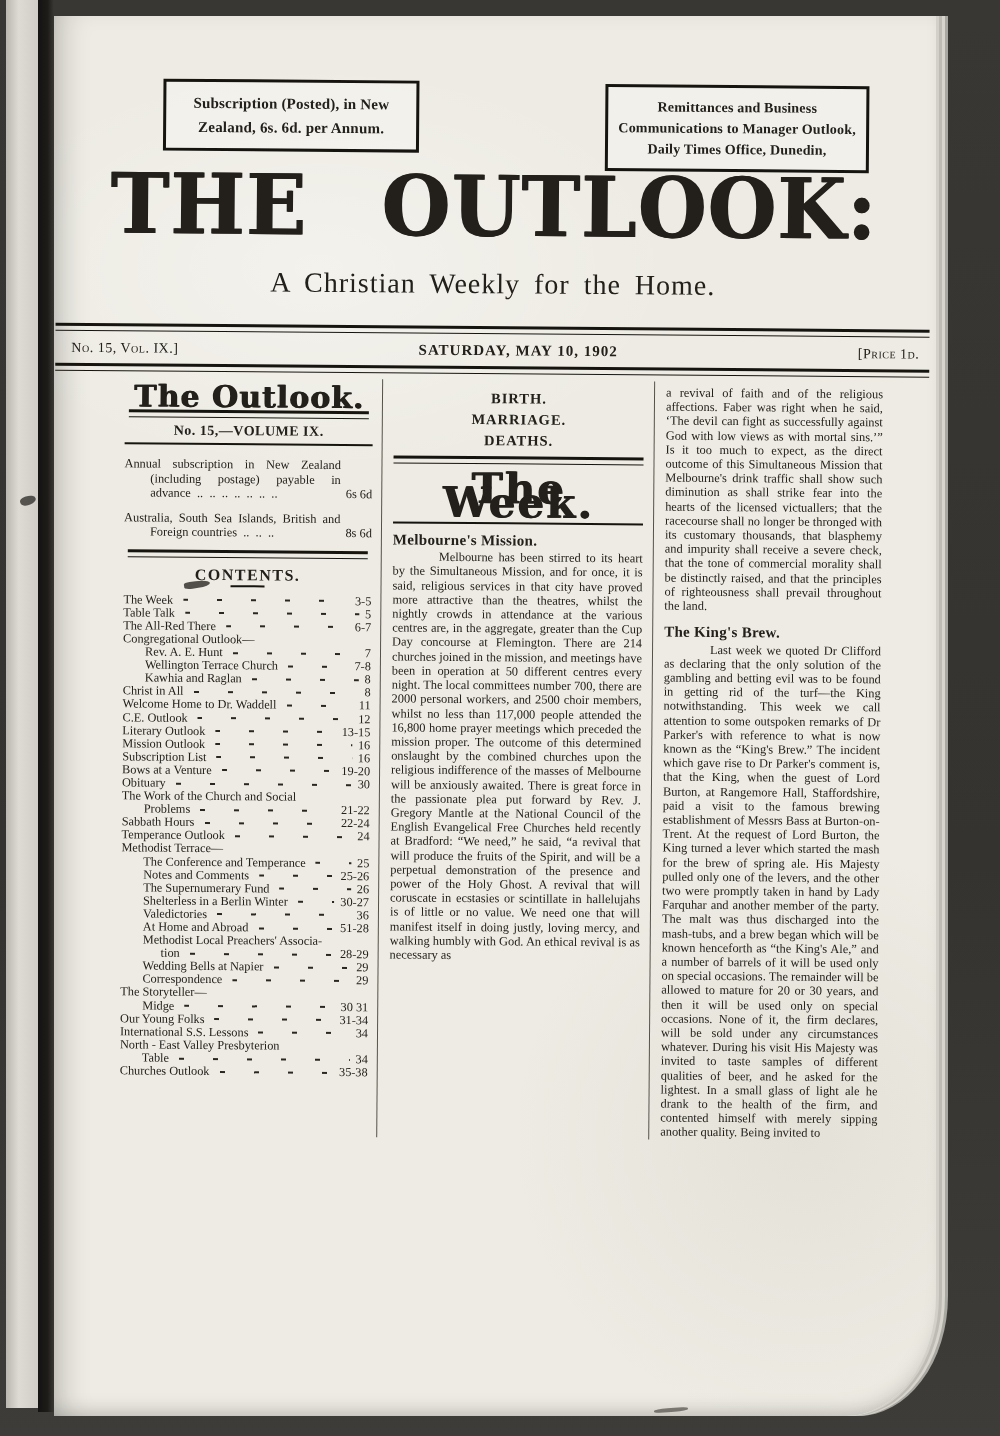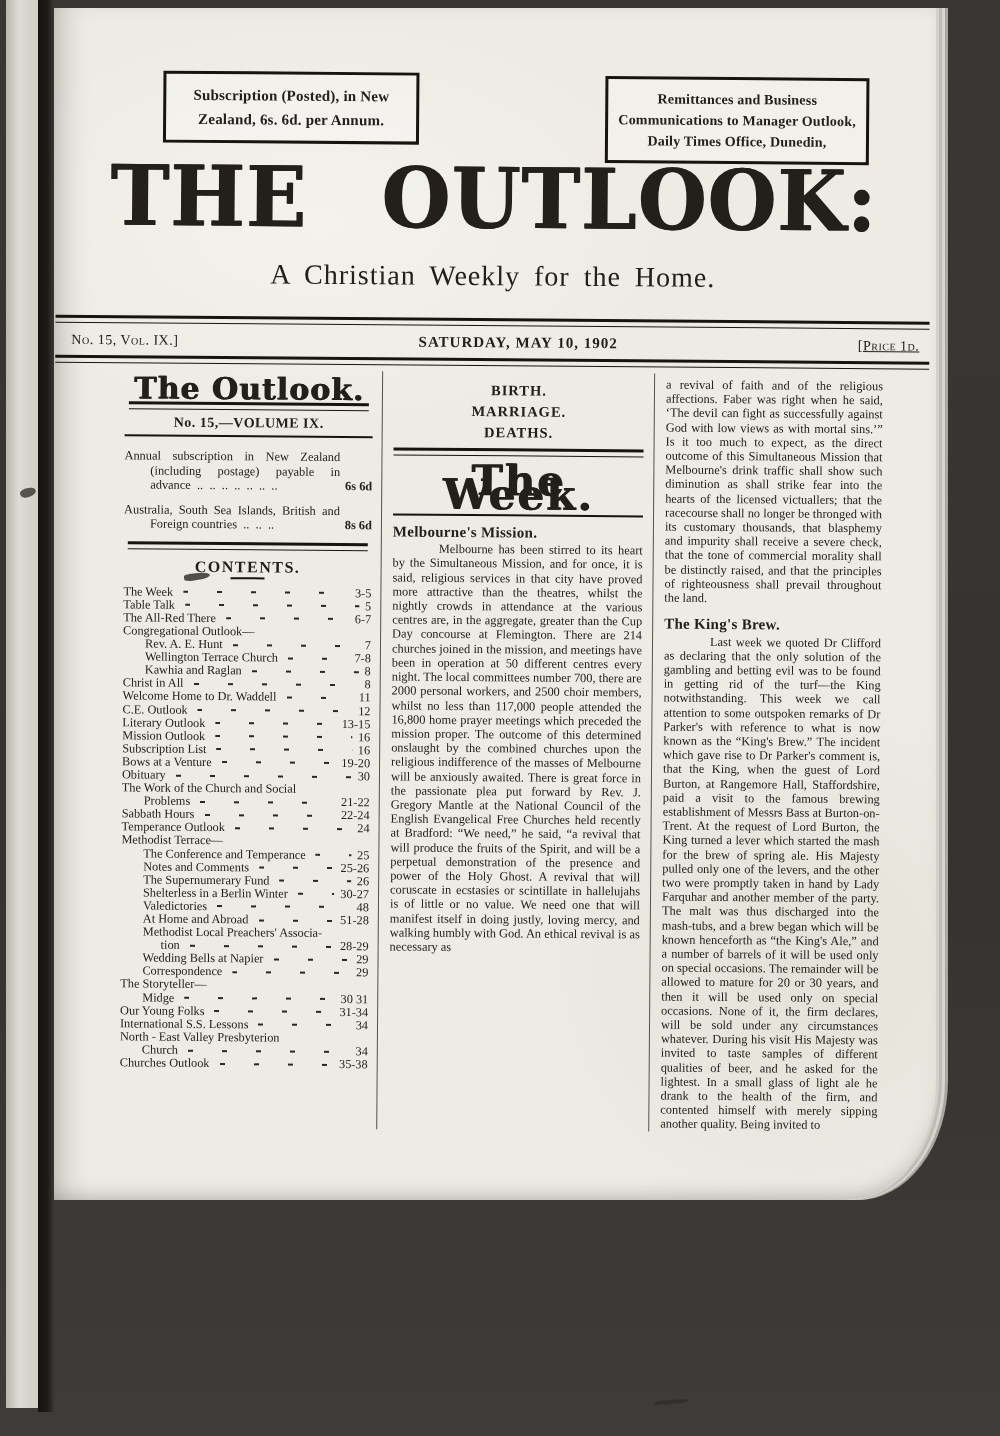--- a/index.html
+++ b/index.html
@@ -8,21 +8,21 @@
     background:linear-gradient(180deg,#383734 0%,#343330 60%,#3d3c38 100%);
     font-family:"Liberation Serif","DejaVu Serif",serif;color:#23201c;
   }
   
   .prev-page{position:absolute;left:6px;top:0;width:32px;height:1408px;
     background:linear-gradient(90deg,#b9b7b0,#dddbd4 40%,#cfcdc6);}
   .gutter{position:absolute;left:38px;top:0;width:16px;height:1412px;
     background:linear-gradient(90deg,#141311,#1d1c19 60%,#3a3833);}
   
   .page{
-    position:absolute;left:54px;top:8px;width:882px;height:1192px;
+    position:absolute;left:54px;top:16px;width:882px;height:1400px;
     background:
       radial-gradient(520px 300px at 30% 18%,rgba(255,255,255,.35),rgba(255,255,255,0) 70%),
       radial-gradient(420px 420px at 85% 80%,rgba(120,110,90,.08),rgba(0,0,0,0) 70%),
       #edebe3;
     border-bottom-right-radius:90px 120px;
     box-shadow:
       inset 22px 0 30px -16px rgba(0,0,0,.22),
       inset 0 -14px 22px -14px rgba(0,0,0,.25),
       3px 0 0 #d2d0c9, 6px 0 0 #bdbbb4, 9px 0 0 #d6d4cd, 12px 0 0 #a9a7a1;
   }
@@ -43,36 +43,36 @@
     text-shadow:1px 0 0 #23201c;}
   .title-inner{display:inline-block;transform:scaleY(1.06);}
   .subtitle{margin-top:24px;text-align:center;font-size:28px;letter-spacing:1px;word-spacing:6px;}
   .rule2{height:4px;border-top:3px solid #16140f;border-bottom:1px solid #16140f;margin:0 4px;}
   .rule2.m1{margin-top:26px;}
   .rule1{border-top:2px solid #16140f;}
   .dateline{display:flex;align-items:baseline;justify-content:space-between;
     padding:8px 14px 7px 20px;font-size:14px;}
   .dateline .issue{font-variant:small-caps;letter-spacing:.5px;}
   .dateline .date{font-weight:bold;font-size:15px;letter-spacing:1px;}
-  .dateline .price{font-variant:small-caps;letter-spacing:.5px;text-decoration:underline;}
+  .dateline .price{font-variant:small-caps;letter-spacing:.5px;}
 
   
   .cols{display:flex;align-items:stretch;margin:6px 50px 0 74px;}
   .col{font-size:12.4px;line-height:14.2px;}
   .col1{width:248px;padding:6px 9px 0 0;}
   .col2{width:250px;padding:4px 10px 0 11px;border-left:1px solid #55524a;border-right:1px solid #55524a;}
   .col3{flex:1;padding:4px 0 0 11px;}
 
   .blackletter{font-family:"DejaVu Serif",serif;font-weight:bold;text-shadow:1px 0 0 currentColor;}
   .col1-head{text-align:center;font-size:30px;margin:6px 0 6px;letter-spacing:1px;}
   .volume-line{text-align:center;font-weight:bold;font-size:14px;letter-spacing:.5px;padding:6px 0 5px;}
   .sub-rates{margin-top:12px;}
   .sub-row{display:flex;align-items:flex-end;margin-bottom:11px;}
   .sub-text{flex:1;padding-left:26px;text-indent:-26px;text-align:justify;}
-  .sub-price{font-weight:bold;white-space:nowrap;margin-left:5px;}
+  .sub-price{font-weight:normal;white-space:nowrap;margin-left:5px;}
   .notice-para{margin:0 0 9px;text-align:justify;text-indent:8px;}
   .contents-head{text-align:center;font-weight:bold;font-size:16px;letter-spacing:1.5px;margin:10px 0 2px;}
   .mini-rule{width:34px;border-top:2px solid #16140f;margin:0 auto 7px;}
   .toc{margin-top:2px;}
   .toc-row{display:flex;align-items:baseline;line-height:13.1px;font-size:12.3px;}
   .toc-label{white-space:nowrap;}
   .toc-leader{flex:1;height:2px;align-self:center;margin:0 6px 0 10px;
     background:repeating-linear-gradient(90deg,#2a2722 0 5px,transparent 5px 34px);}
   .toc-pages{white-space:nowrap;text-align:center;}
   .toc-row.ind1{padding-left:22px;}
@@ -252,21 +252,21 @@
     <span class="toc-pages">26</span>
   </div>
               <div class="toc-row ind1">
     <span class="toc-label">Shelterless in a Berlin Winter</span>
     <span class="toc-leader"></span>
     <span class="toc-pages">30-27</span>
   </div>
               <div class="toc-row ind1">
     <span class="toc-label">Valedictories</span>
     <span class="toc-leader"></span>
-    <span class="toc-pages">48</span>
+    <span class="toc-pages">36</span>
   </div>
               <div class="toc-row ind1">
     <span class="toc-label">At Home and Abroad</span>
     <span class="toc-leader"></span>
     <span class="toc-pages">51-28</span>
   </div>
               <div class="toc-row ind1 nopage">
     <span class="toc-label">Methodist Local Preachers' Associa-</span>
 
   </div>
@@ -302,21 +302,21 @@
               <div class="toc-row">
     <span class="toc-label">International S.S. Lessons</span>
     <span class="toc-leader"></span>
     <span class="toc-pages">34</span>
   </div>
               <div class="toc-row nopage">
     <span class="toc-label">North - East Valley Presbyterion</span>
 
   </div>
               <div class="toc-row ind1">
-    <span class="toc-label">Church</span>
+    <span class="toc-label">Table</span>
     <span class="toc-leader"></span>
     <span class="toc-pages">34</span>
   </div>
               <div class="toc-row">
     <span class="toc-label">Churches Outlook</span>
     <span class="toc-leader"></span>
     <span class="toc-pages">35-38</span>
   </div>
             </div>
         </section>

